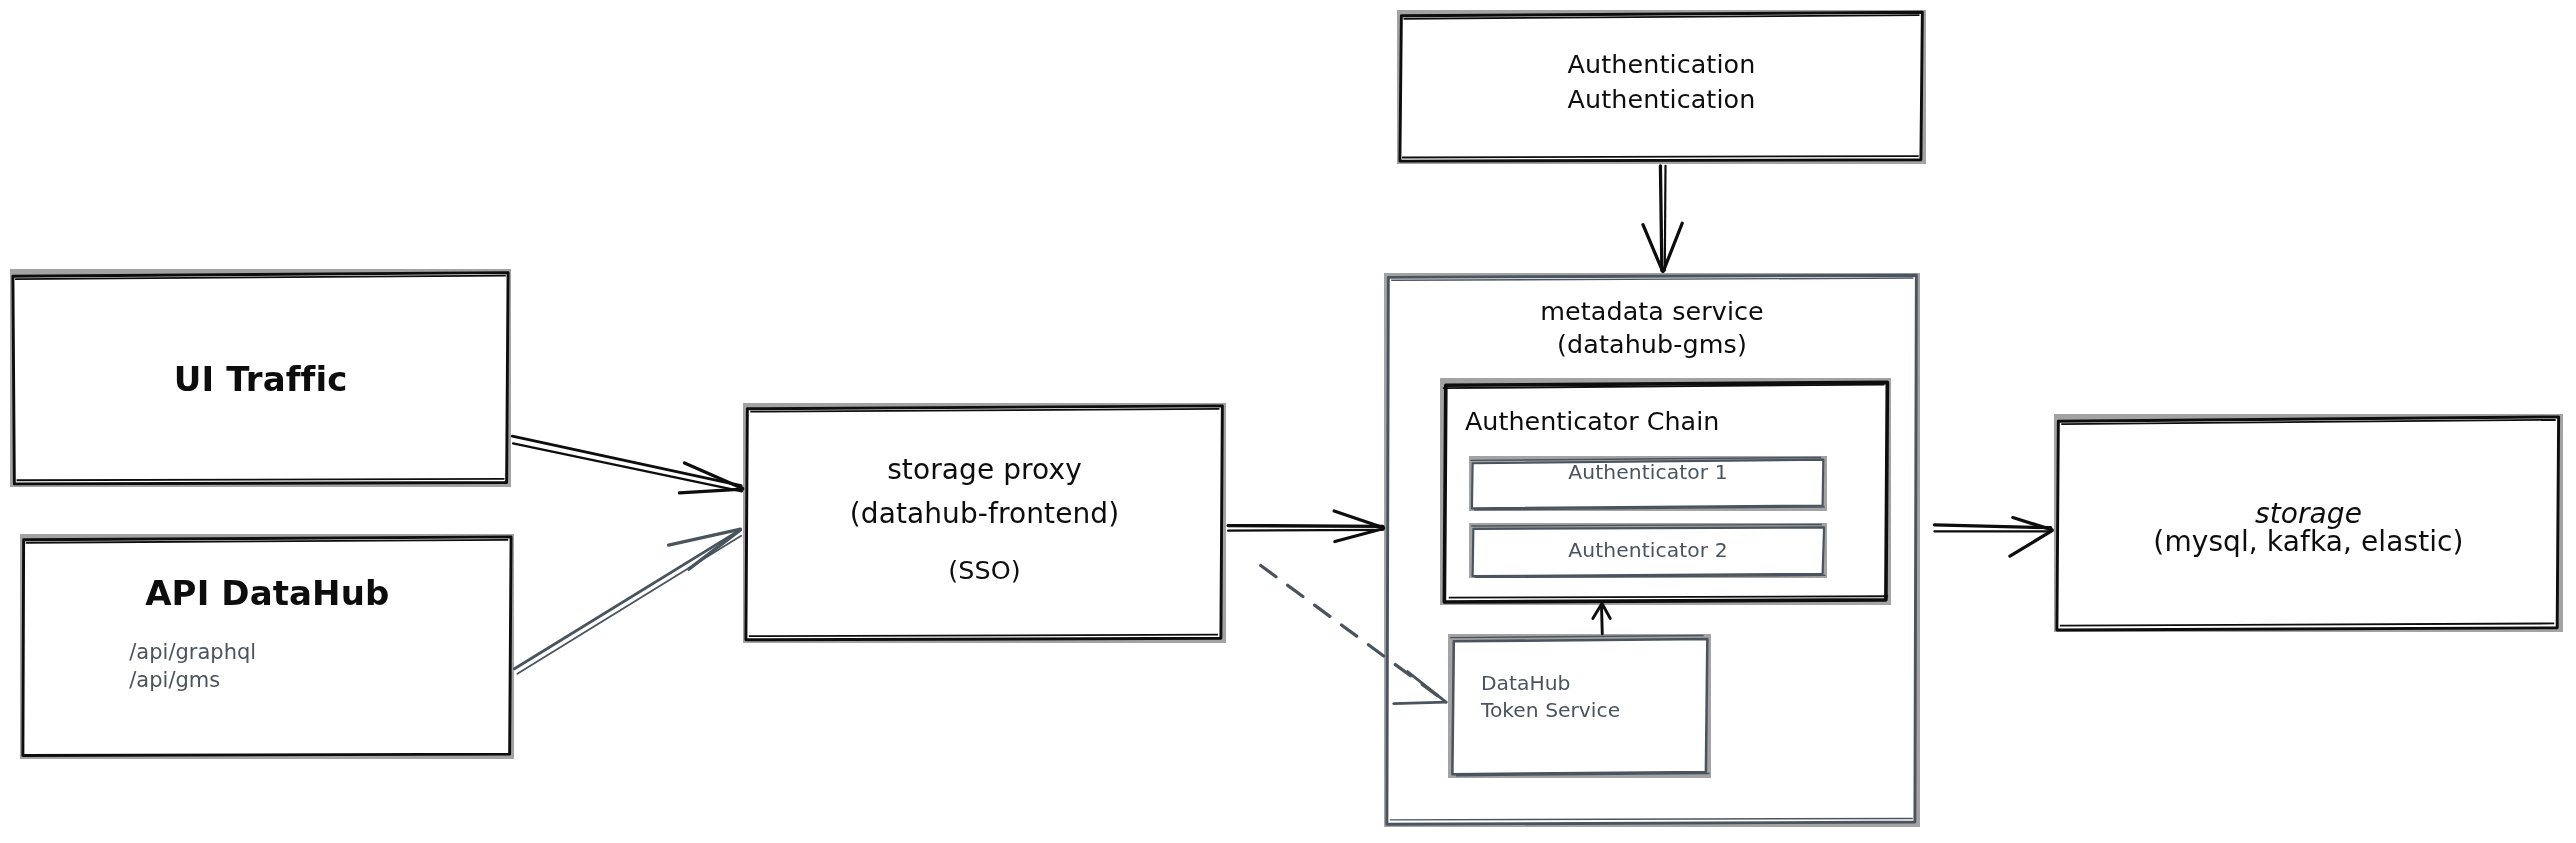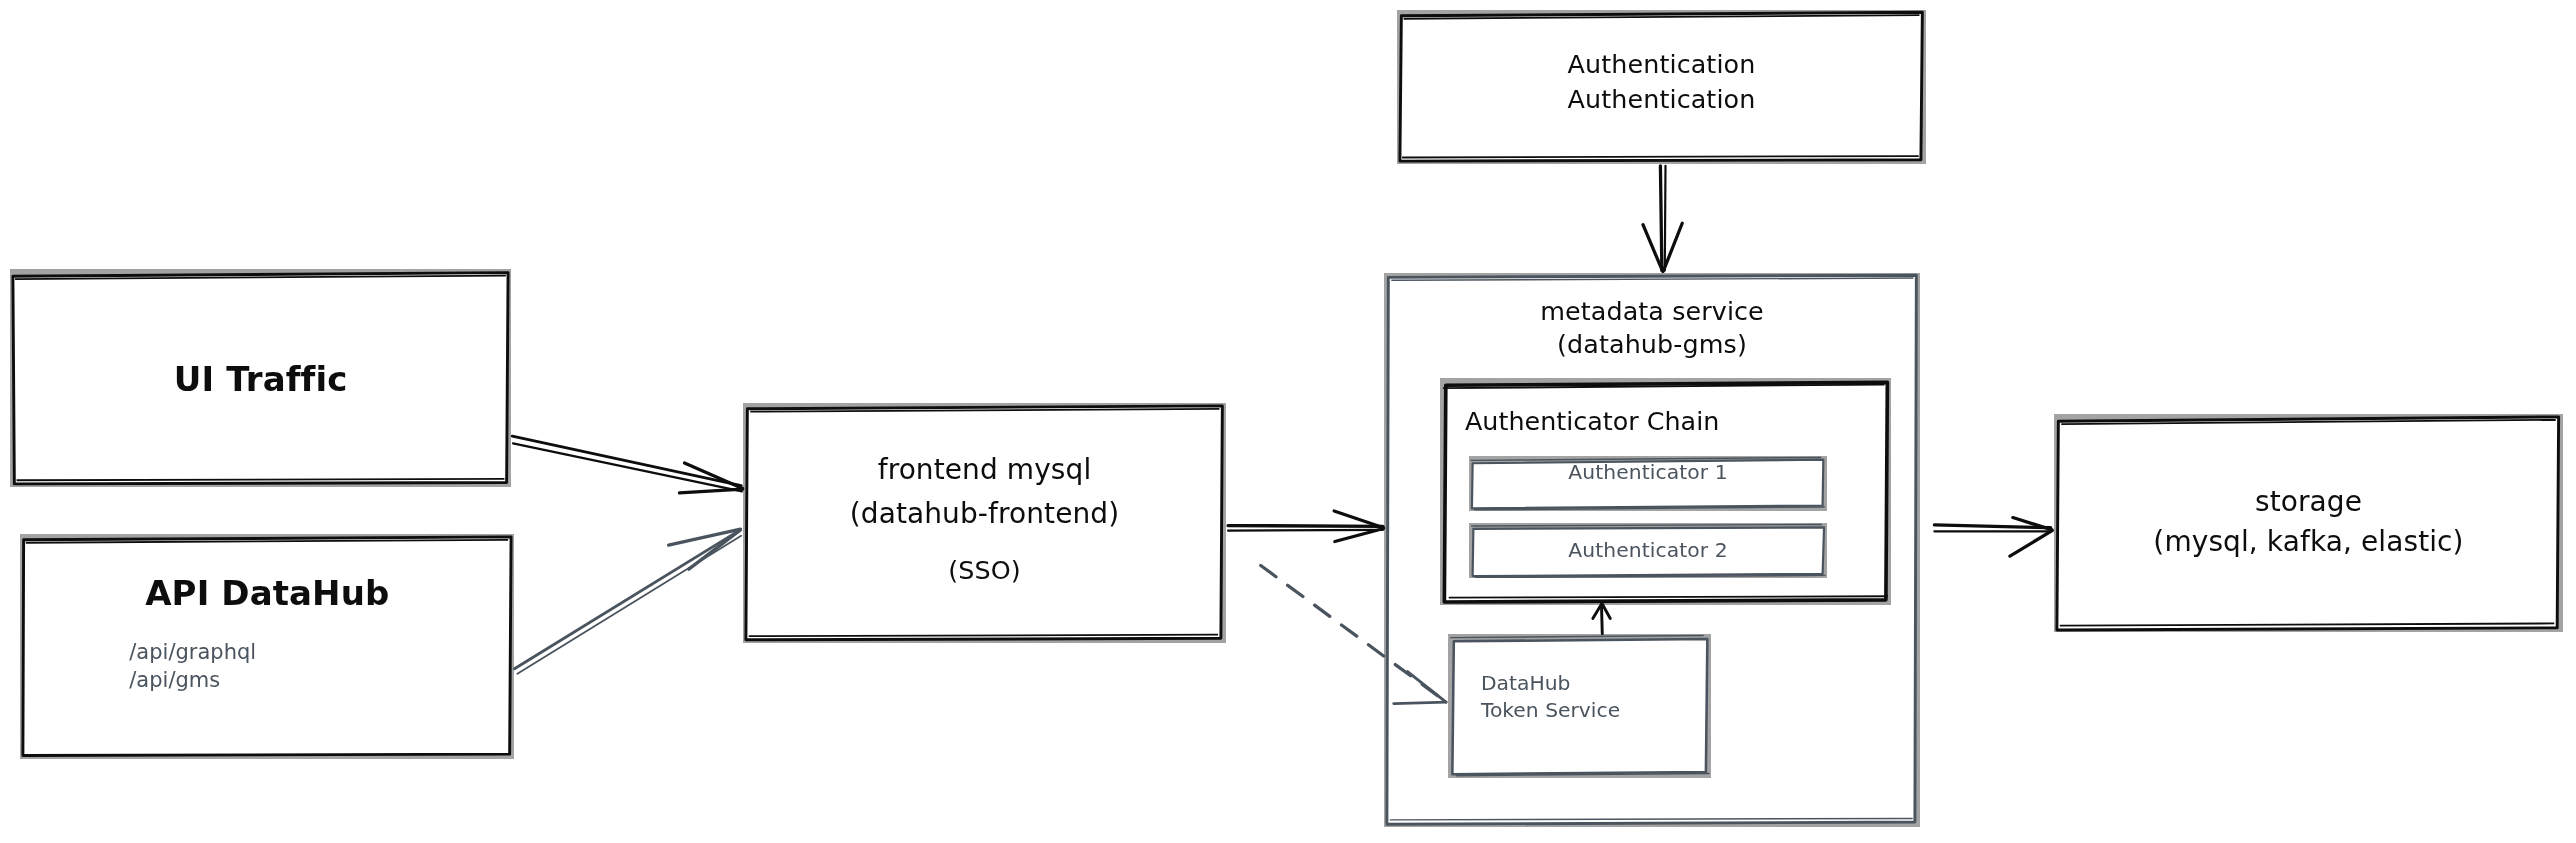--- a/index.html
+++ b/index.html
@@ -86,21 +86,21 @@
       <div class="ink-slate fs-sm">/api/gms</div>
     </div>
   </div>
 
   <div class="sk-box" style="left:743px; top:403px; width:483px; height:240px;">
     <svg class="sk-frame" viewBox="0 0 665 330" preserveAspectRatio="none">
       <path d="M6,8 L660,4 L658,324 L4,326 Z" fill="#fff" stroke="#0d0d0d" stroke-width="4" stroke-linejoin="round"></path>
       <path d="M10,12 L656,8" fill="none" stroke="#0d0d0d" stroke-width="2.5"></path>
       <path d="M8,321 L654,319" fill="none" stroke="#0d0d0d" stroke-width="2.5"></path>
     </svg>
-    <div class="sk-label ink-black fs-lg" style="top:49px;">frontend mysql</div>
+    <div class="sk-label ink-black fs-lg" style="top:49px;">storage proxy</div>
     <div class="sk-label ink-black fs-lg" style="top:93px;">(datahub-frontend)</div>
     <div class="sk-label ink-black fs-md" style="top:151px;">(SSO)</div>
   </div>
 
   <div class="sk-box" style="left:1397px; top:10.2px; width:529px; height:154px;">
     <svg class="sk-frame" viewBox="0 0 728 212" preserveAspectRatio="none">
       <path d="M6,8 L723,3 L721,206 L4,208 Z" fill="#fff" stroke="#0d0d0d" stroke-width="4" stroke-linejoin="round"></path>
       <path d="M9,12 L719,7" fill="none" stroke="#0d0d0d" stroke-width="2.5"></path>
       <path d="M7,203 L718,201" fill="none" stroke="#0d0d0d" stroke-width="2.5"></path>
     </svg>
@@ -156,21 +156,21 @@
       <div class="ink-slate fs-xs">Token Service</div>
     </div>
   </div>
 
   <div class="sk-box" style="left:2054px; top:414px; width:509px; height:218px;">
     <svg class="sk-frame" viewBox="0 0 700 300" preserveAspectRatio="none">
       <path d="M6,10 L694,4 L692,294 L4,297 Z" fill="#fff" stroke="#0d0d0d" stroke-width="4" stroke-linejoin="round"></path>
       <path d="M10,14 L690,8" fill="none" stroke="#0d0d0d" stroke-width="2.5"></path>
       <path d="M8,291 L688,288" fill="none" stroke="#0d0d0d" stroke-width="2.5"></path>
     </svg>
-    <div class="sk-label ink-black fs-lg" style="top:70px;">storage</div>
+    <div class="sk-label ink-black fs-lg" style="top:82px;font-style:italic;">storage</div>
     <div class="sk-label ink-black fs-lg" style="top:110px;">(mysql, kafka, elastic)</div>
   </div>
 
   <svg class="overlay" viewBox="0 0 3545 1161" width="2576" height="844">
 
     <g>
       <path d="M705,600 L1020,668" fill="none" stroke="#0d0d0d" stroke-width="4" stroke-linecap="round"></path>
       <path d="M706,610 L1021,676" fill="none" stroke="#0d0d0d" stroke-width="3" stroke-linecap="round"></path>
       <path d="M942,637 L1022,672" fill="none" stroke="#0d0d0d" stroke-width="4.5" stroke-linecap="round"></path>
       <path d="M935,678 L1022,673" fill="none" stroke="#0d0d0d" stroke-width="4.5" stroke-linecap="round"></path>

